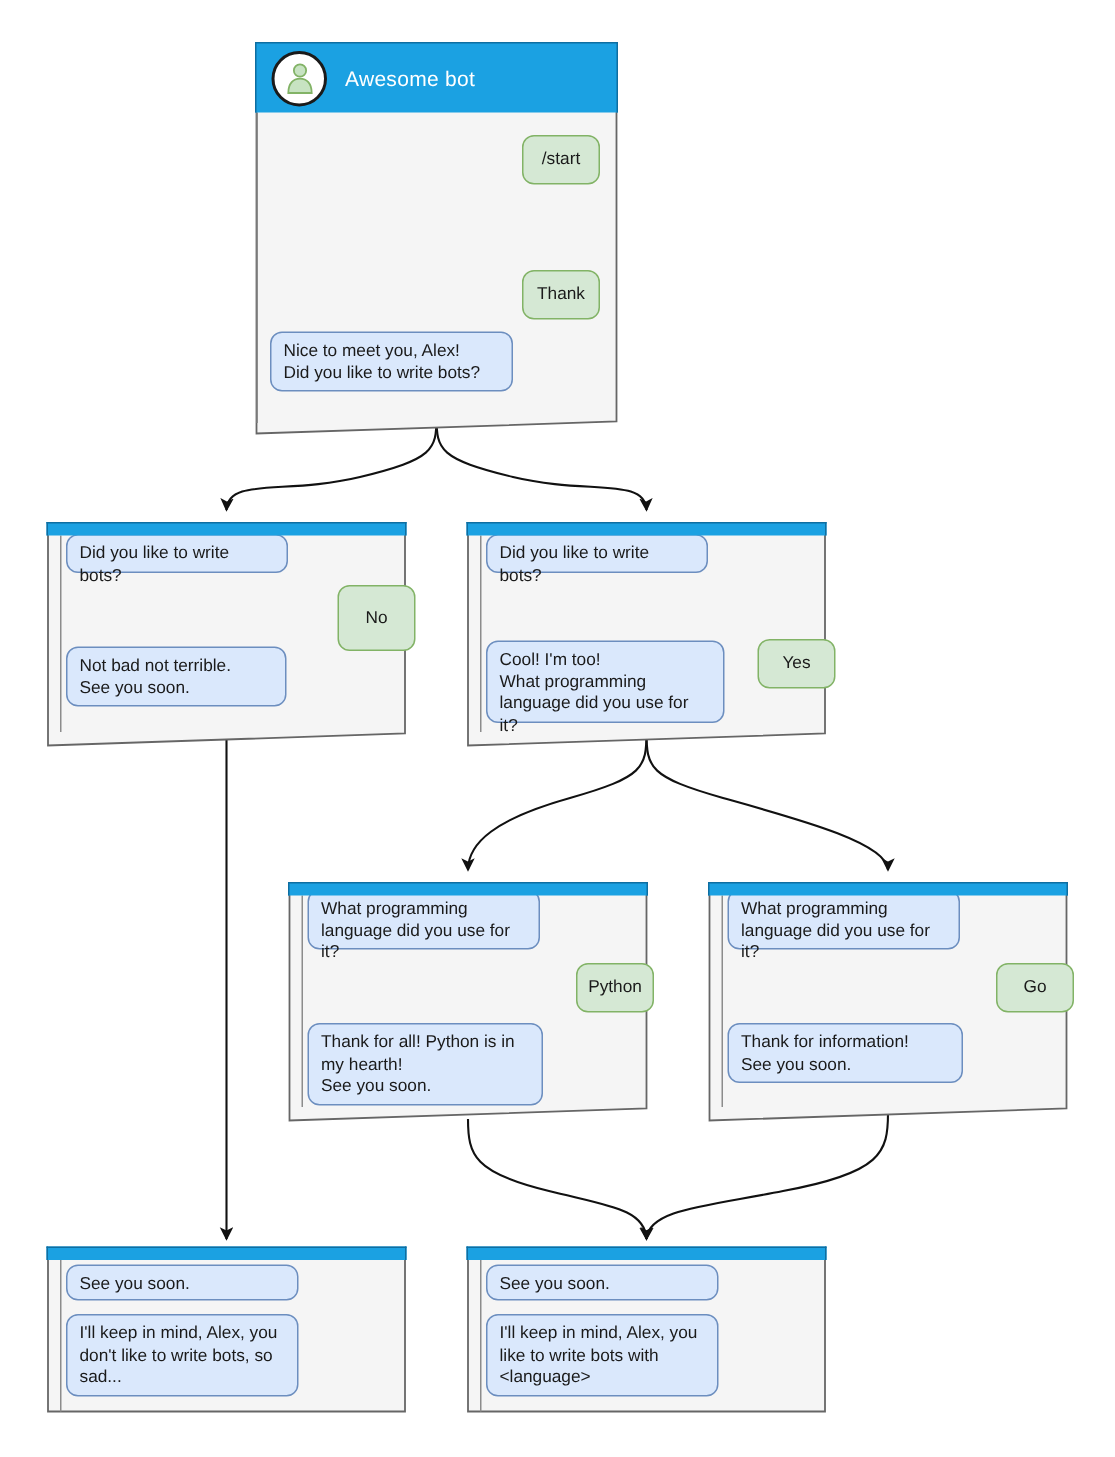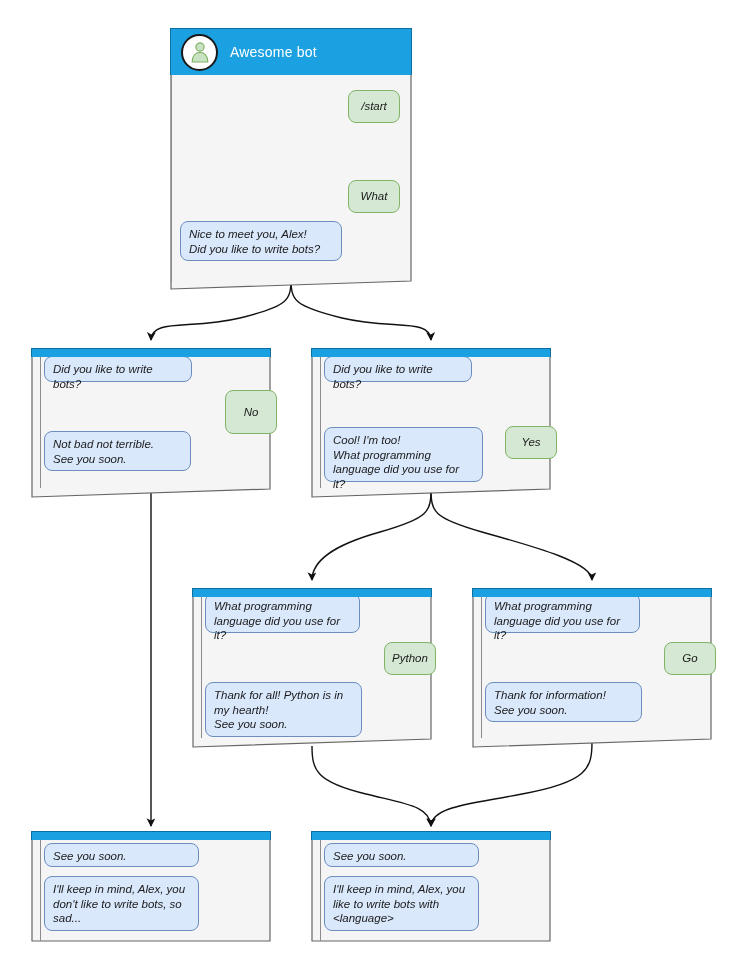--- a/index.html
+++ b/index.html
@@ -62,21 +62,20 @@
   }
   .bubble{
     position:absolute;
     box-sizing:border-box;
     border-radius:8px;
     font-size:11.5px;
     line-height:14.5px;
     color:#1a1a1a;
     padding:5px 8px 5px 8px;
     white-space:pre-line;
-    font-style:italic;
   }
   .bubble.bot{
     background:#dae8fc;
     border:1px solid #6c8ebf;
   }
   .bubble.user{
     background:#d5e8d4;
     border:1px solid #82b366;
     display:flex;align-items:center;justify-content:center;
     text-align:center;
@@ -113,21 +112,21 @@
         <svg width="24" height="24" viewBox="0 0 24 24">
           <circle cx="12" cy="7" r="4.1" fill="#c7e3c2" stroke="#82b366" stroke-width="1.2"></circle>
           <path d="M4.2,22 C4.2,15.6 7.6,12.4 12,12.4 C16.4,12.4 19.8,15.6 19.8,22 Z" fill="#c7e3c2" stroke="#82b366" stroke-width="1.2"></path>
         </svg>
       </div>
       <div class="bot-title">Awesome bot</div>
     </div>
     <div class="divider" style="left:1px;top:47px;bottom:8px;"></div>
     <div class="chat">
       <div class="bubble user" style="left:178px;top:62px;width:52px;height:33px;">/start</div>
-      <div class="bubble user" style="left:178px;top:152px;width:52px;height:33px;">What</div>
+      <div class="bubble user" style="left:178px;top:152px;width:52px;height:33px;">Thank</div>
       <div class="bubble bot" style="left:10px;top:193px;width:162px;height:40px;">Nice to meet you, Alex!
 Did you like to write bots?</div>
     </div>
   </div>
 
   <div class="node" style="left:31px;top:348px;width:240px;height:150px;">
     <svg class="node-shape" viewBox="0 0 240 150" preserveAspectRatio="none">
       <polygon points="1,1 239,1 239,141 1,149" fill="#f5f5f5" stroke="#666666" stroke-width="1.2"></polygon>
     </svg>
     <div class="header"></div>

